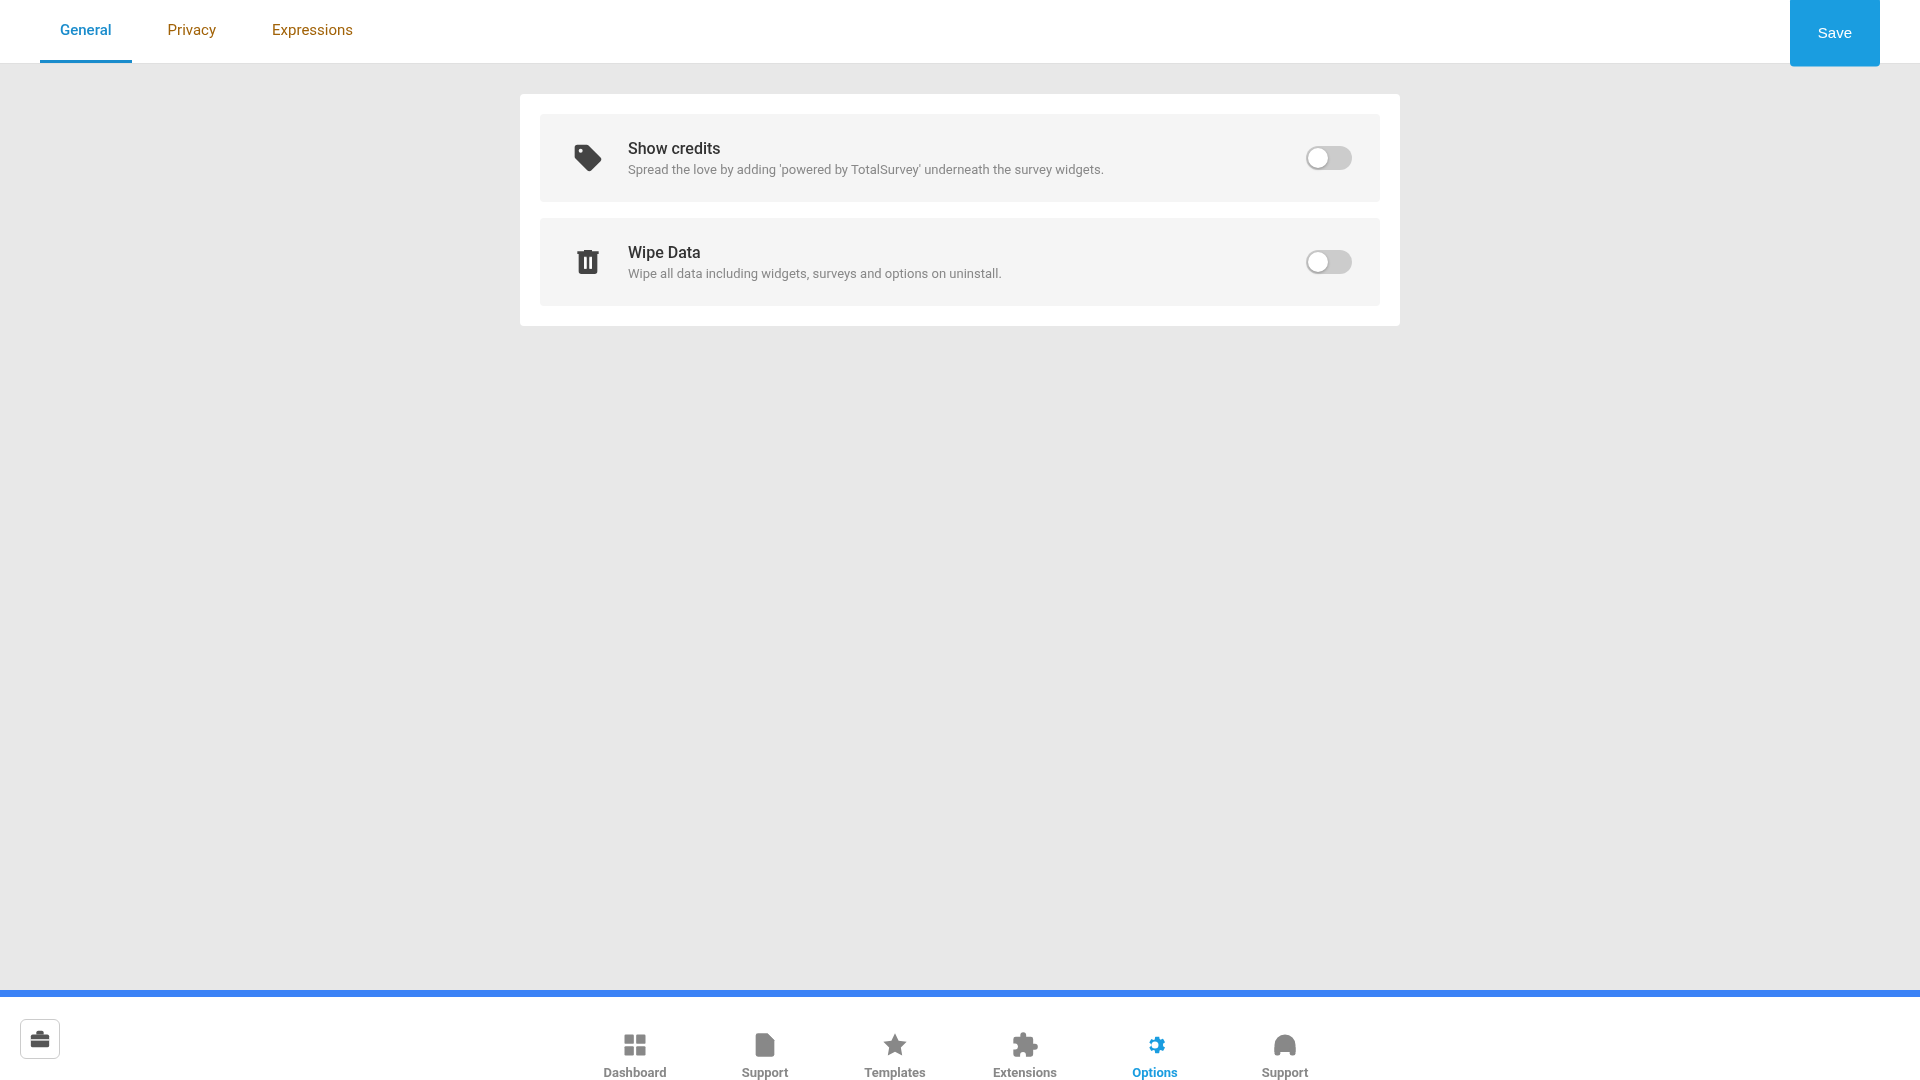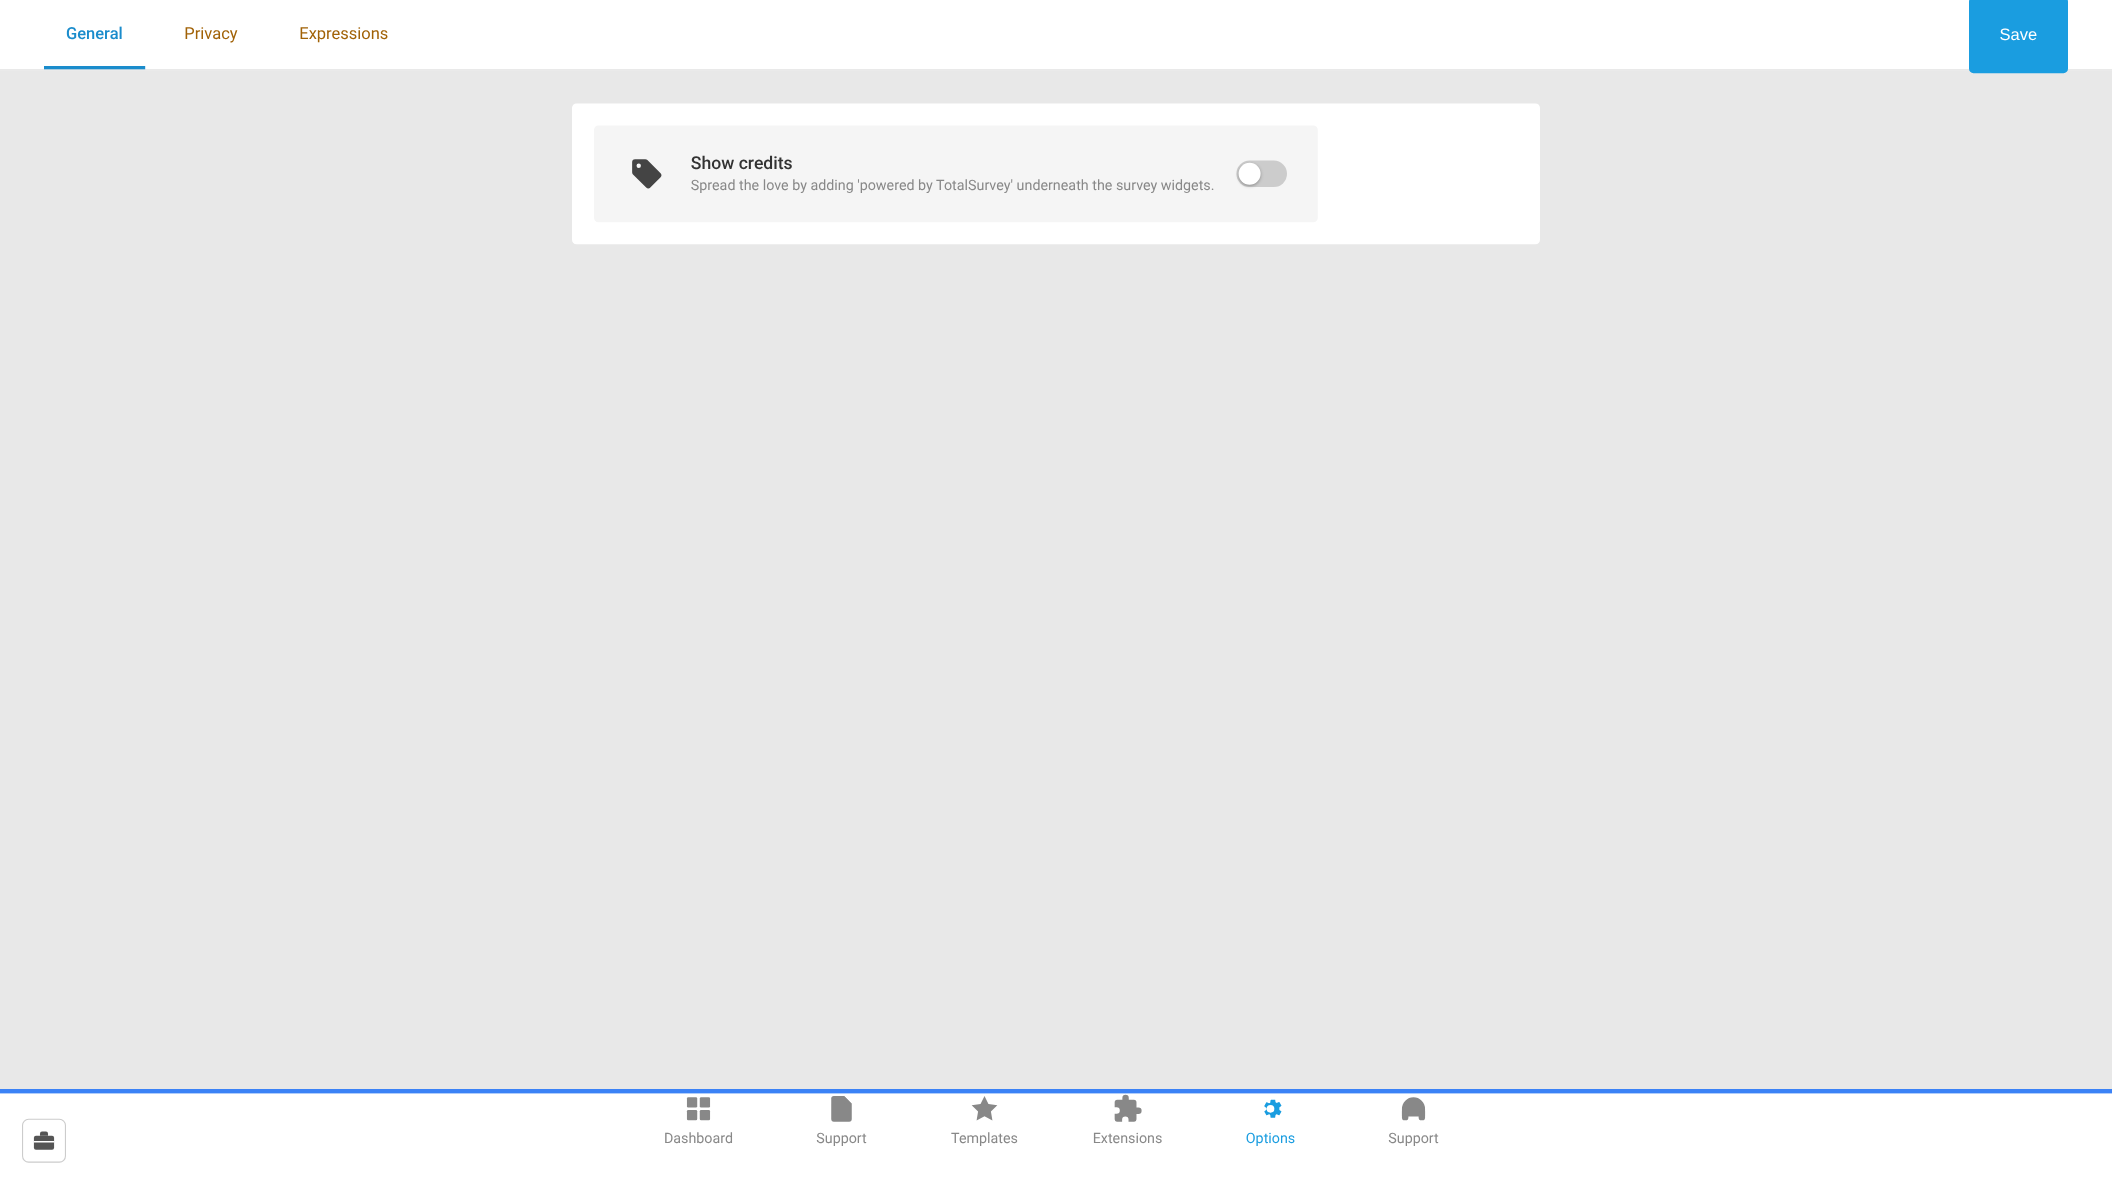--- a/index.html
+++ b/index.html
@@ -79,21 +79,21 @@
       background: #e8e8e8;
       overflow: hidden;
     }
 
     .content-card {
       background: #ffffff;
       border-radius: 4px;
       width: 880px;
       padding: 20px;
       display: flex;
-      flex-direction: row;
+      flex-direction: column;
       gap: 16px;
       height: fit-content;
     }
 
     
     .setting-row {
       display: flex;
       align-items: center;
       background: #f5f5f5;
       border-radius: 4px;
@@ -153,25 +153,26 @@
       top: 2px;
       left: 2px;
       box-shadow: 0 1px 3px rgba(0,0,0,0.3);
     }
 
     
     .bottom-nav {
       background: #ffffff;
       height: 90px;
       display: flex;
-      align-items: flex-start;
-      justify-content: center;
-      border-top: 4px solid #3b82f6;
+      align-items: flex-end;
+      justify-content: center;
+      border-top: 7px solid #3b82f6;
       flex-shrink: 0;
       position: relative;
+      font-weight: bold;
     }
 
     .nav-items {
       display: flex;
       align-items: center;
       gap: 60px;
     }
 
     .nav-item {
       display: flex;
@@ -259,20 +260,35 @@
           <path d="M21.41 11.58l-9-9A2 2 0 0 0 11 2H4a2 2 0 0 0-2 2v7a2 2 0 0 0 .59 1.42l9 9A2 2 0 0 0 13 22a2 2 0 0 0 1.41-.59l7-7A2 2 0 0 0 22 13a2 2 0 0 0-.59-1.42zM6.5 8A1.5 1.5 0 1 1 8 6.5 1.5 1.5 0 0 1 6.5 8z"></path>
         </svg>
       </div>
       <div class="setting-text">
         <div class="setting-title">Show credits</div>
         <div class="setting-desc">Spread the love by adding 'powered by TotalSurvey' underneath the survey widgets.</div>
       </div>
       <div class="toggle"></div>
     </div>
 
+    <div class="setting-row">
+      <div class="setting-icon">
+        <svg viewBox="0 0 24 24" xmlns="http://www.w3.org/2000/svg">
+          <path d="M9 3V4H4v2h1v13a2 2 0 0 0 2 2h10a2 2 0 0 0 2-2V6h1V4h-5V3H9zm0 5h2v9H9V8zm4 0h2v9h-2V8z"></path>
+          <rect x="8" y="5" width="8" height="2" rx="0.5"></rect>
+          <line x1="10" y1="9" x2="10" y2="17" stroke="white" stroke-width="1.5"></line>
+          <line x1="14" y1="9" x2="14" y2="17" stroke="white" stroke-width="1.5"></line>
+        </svg>
+      </div>
+      <div class="setting-text">
+        <div class="setting-title">Wipe Data</div>
+        <div class="setting-desc">Wipe all data including widgets, surveys and options on uninstall.</div>
+      </div>
+      <div class="toggle"></div>
+    </div>
 
   </div>
 </div>
 
 <div class="bottom-nav">
 
   <div class="sidebar-handle">
     <svg viewBox="0 0 24 24" xmlns="http://www.w3.org/2000/svg">
       <rect x="2" y="7" width="20" height="14" rx="2" ry="2"></rect>
       <path d="M16 7V5a2 2 0 0 0-2-2h-4a2 2 0 0 0-2 2v2"></path>

